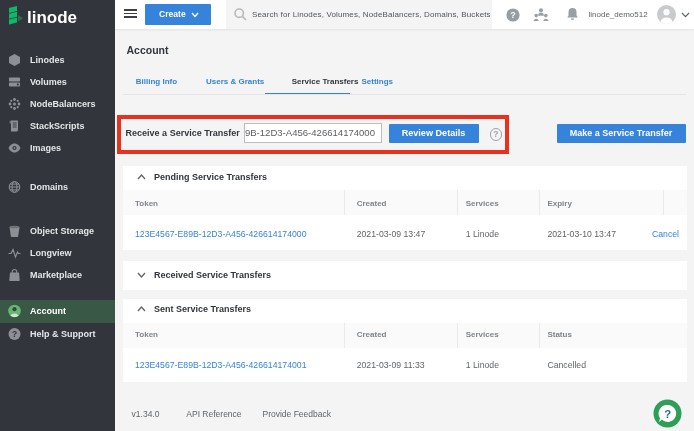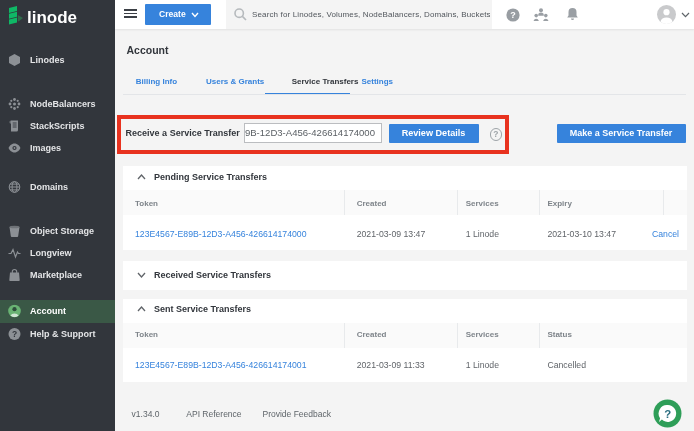--- a/index.html
+++ b/index.html
@@ -65,20 +65,28 @@
     </g>
   </svg>
   <div class="logotext">linode</div>
 
   <div class="navitem" style="top:48.5px;">
       <svg class="ic" viewBox="0 0 13 13">
         <polygon points="6.5,0.5 12,3.5 12,9.5 6.5,12.5 1,9.5 1,3.5" fill="#8c9095"></polygon>
       </svg>
       <span class="txt">Linodes</span>
     </div>
+  <div class="navitem" style="top:70.7px;">
+      <svg class="ic" viewBox="0 0 13 13">
+        <rect x="1" y="2" width="11" height="4" rx="0.8" fill="#8c9095"></rect>
+        <rect x="1" y="7" width="11" height="4" rx="0.8" fill="#8c9095"></rect>
+        <circle cx="9.8" cy="9" r="1" fill="#32363c"></circle>
+      </svg>
+      <span class="txt">Volumes</span>
+    </div>
   <div class="navitem" style="top:93px;">
       <svg class="ic" viewBox="0 0 13 13">
         <g fill="#8c9095">
           <circle cx="6.5" cy="2" r="1.4"></circle>
           <circle cx="6.5" cy="11" r="1.4"></circle>
           <circle cx="2" cy="6.5" r="1.4"></circle>
           <circle cx="11" cy="6.5" r="1.4"></circle>
           <circle cx="6.5" cy="6.5" r="1.5"></circle>
           <circle cx="3.3" cy="3.3" r="1.1"></circle>
           <circle cx="9.7" cy="3.3" r="1.1"></circle>
@@ -174,20 +182,21 @@
         <polyline points="1,1 4,4.4 7,1" fill="none" stroke="#fff" stroke-width="1.4"></polyline>
       </svg>
     </div>
   <div id="searchbox" class="abs">
     <svg class="abs" style="left:8px;top:8px;" width="13" height="13" viewBox="0 0 13 13">
         <circle cx="5.2" cy="5.2" r="4.2" fill="none" stroke="#b6babd" stroke-width="1.6"></circle>
         <line x1="8.4" y1="8.4" x2="12" y2="12" stroke="#b6babd" stroke-width="1.6"></line>
       </svg>
     <span class="ph">Search for Linodes, Volumes, NodeBalancers, Domains, Buckets, Tags...</span>
   </div>
+  <div id="username">linode_demo512</div>
   <svg class="topic" style="left:391px; top:8px;" width="14" height="14" viewBox="0 0 14 14">
       <circle cx="7" cy="7" r="6.6" fill="#989da2"></circle>
       <text x="7" y="10.2" font-size="9" font-weight="bold" fill="#fff" text-anchor="middle" font-family="Liberation Sans">?</text>
     </svg>
   <svg class="topic" style="left:418px; top:7px;" width="16" height="15" viewBox="0 0 16 15">
       <g fill="#9a9fa4">
         <circle cx="8" cy="3.2" r="2"></circle>
         <path d="M5.2 8.2 a2.8 2.6 0 0 1 5.6 0 v0.6 h-5.6z"></path>
         <circle cx="3.2" cy="8.6" r="1.8"></circle>
         <path d="M0.7 13.6 a2.6 2.4 0 0 1 5 0 v0.4 h-5z"></path>

